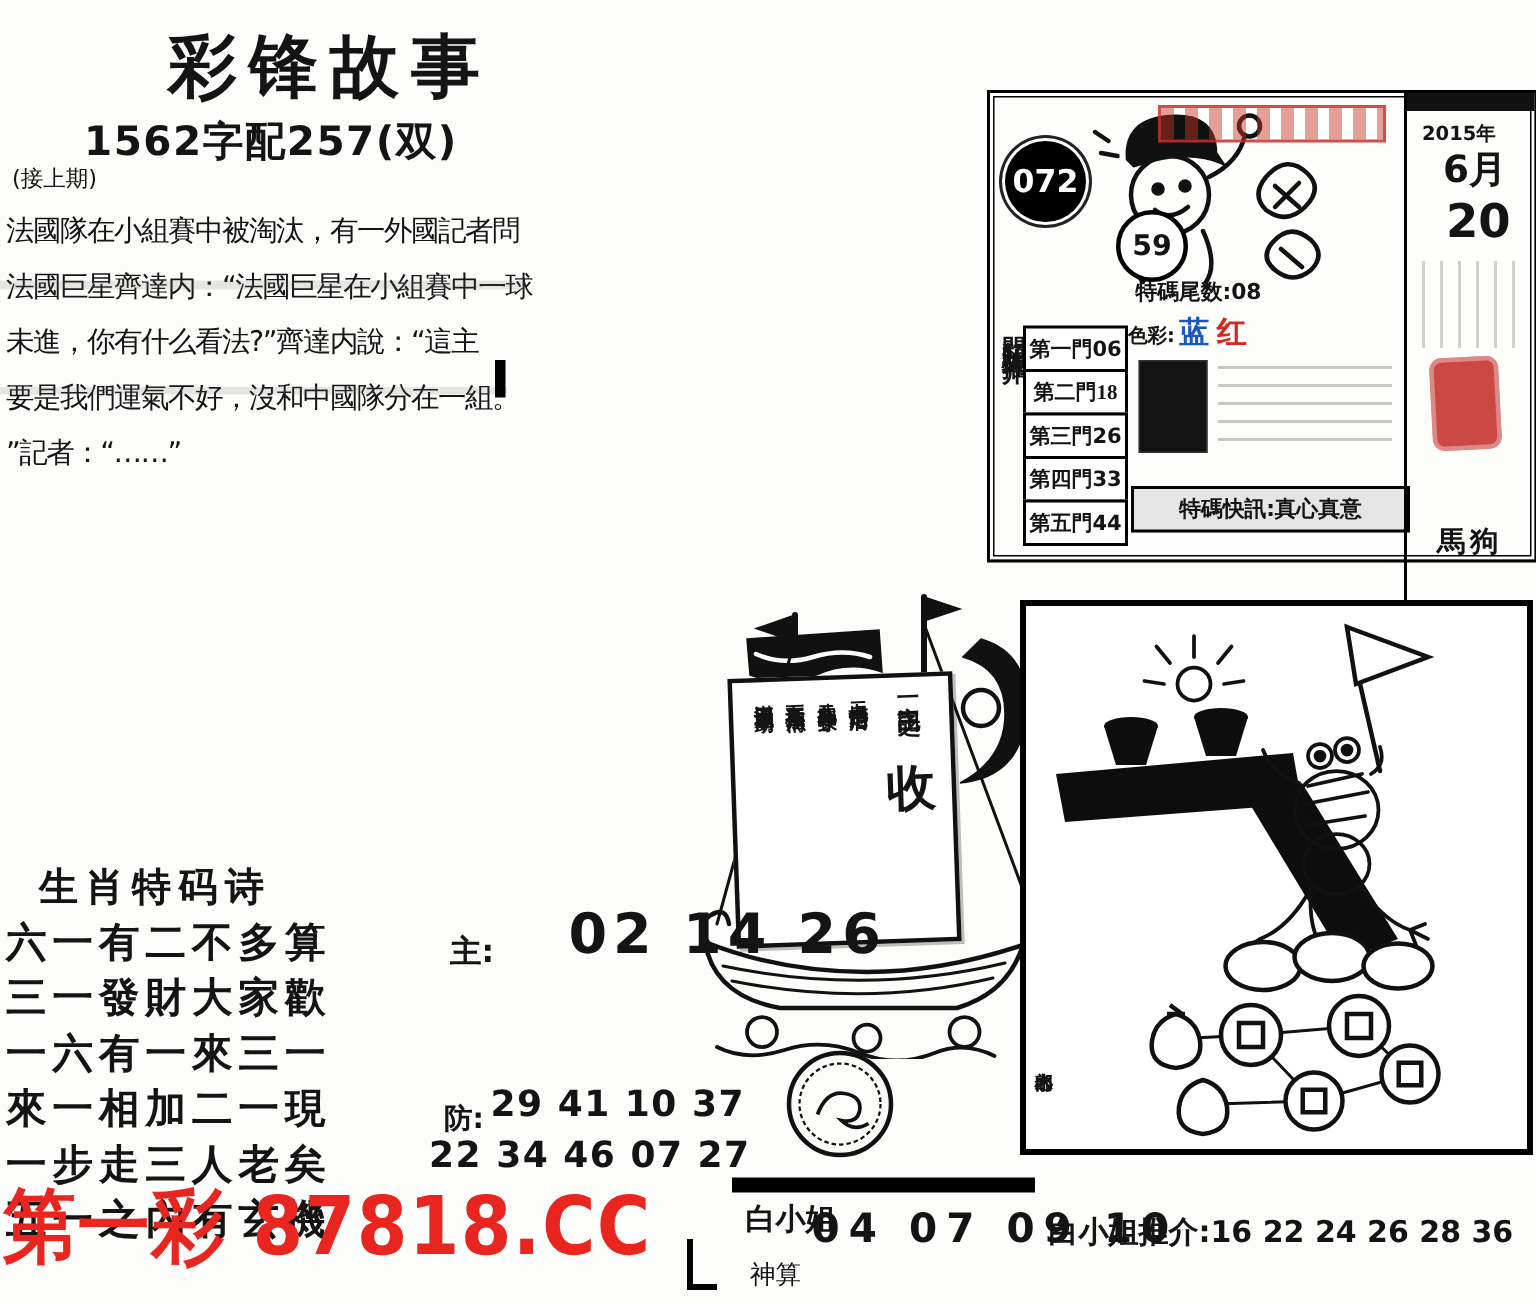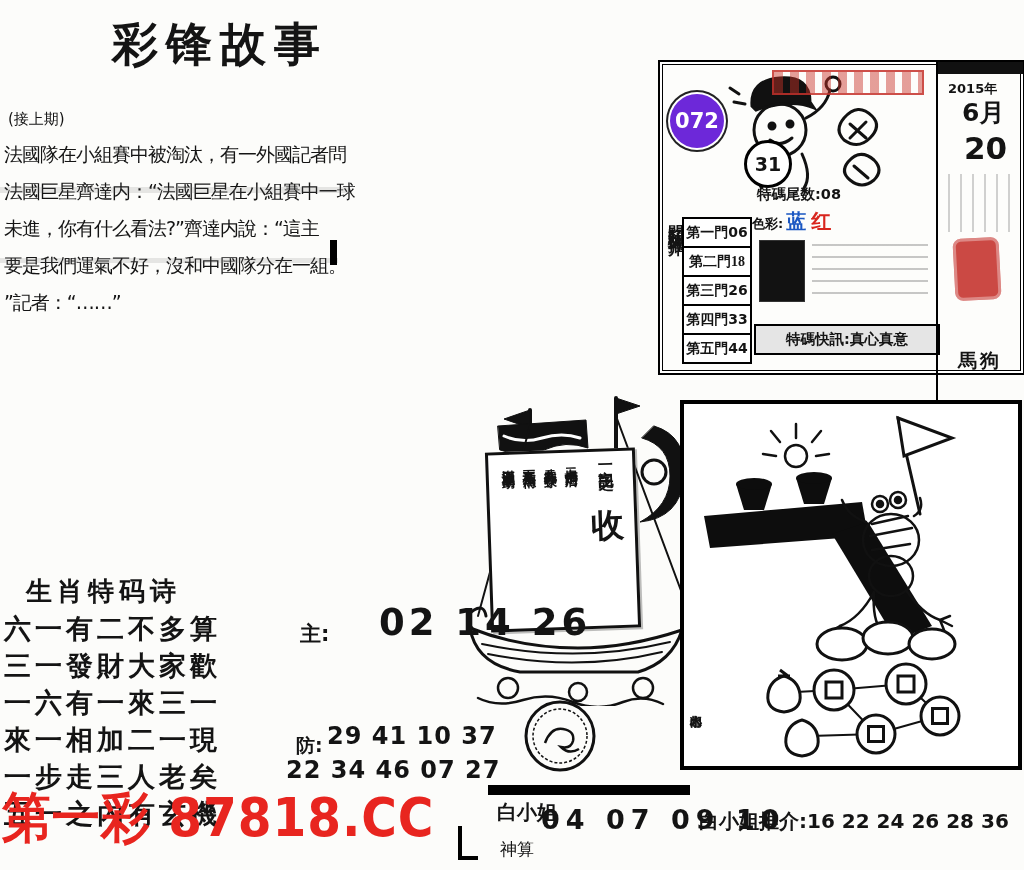--- a/index.html
+++ b/index.html
@@ -16,21 +16,21 @@
   .story{left:4px;top:136px;width:352px;}
   .story-line{font-size:19px;line-height:37px;font-weight:500;white-space:nowrap;letter-spacing:-1px;}
   .streak{background:rgba(110,110,110,.16);}
   .s1{left:0;top:187px;width:350px;height:6px;}
   .s2{left:0;top:258px;width:338px;height:5px;}
   .ink-tick{left:330px;top:240px;width:7px;height:25px;background:#000;}
 
   
   .info-box{left:658px;top:60px;width:363px;height:311px;border:2px solid #000;
             box-shadow:inset 0 0 0 2px #fff,inset 0 0 0 3px #000;background:#fdfdfb;}
-  .issue{left:10px;top:32px;width:54px;height:54px;border-radius:50%;background:#6d28d9;color:#fff;
+  .issue{left:10px;top:32px;width:54px;height:54px;border-radius:50%;background:#000000;color:#fff;
          display:flex;align-items:center;justify-content:center;font-size:21px;font-weight:bold;
          box-shadow:0 0 0 2px #fff,0 0 0 4px #222;}
   .doors-label{left:5px;top:150px;writing-mode:vertical-rl;text-orientation:upright;
                font-size:16px;font-weight:bold;letter-spacing:3px;height:152px;}
   .door{left:22px;width:66px;height:27px;border:2px solid #000;background:#fff;
         display:flex;align-items:center;justify-content:center;font-size:14px;font-weight:bold;}
   .d0{top:155px;}.d1{top:184px;font-family:Liberation Serif, serif;}.d2{top:213px;}.d3{top:242px;}.d4{top:271px;}
   .boy{left:62px;top:4px;width:170px;height:140px;}
   .ball{left:84px;top:78px;width:42px;height:42px;border-radius:50%;border:3px solid #000;background:#fff;
         display:flex;align-items:center;justify-content:center;font-size:19px;font-weight:bold;}
@@ -103,20 +103,21 @@
 
   svg{display:block;}
   svg *{vector-effect:non-scaling-stroke;}
 </style>
 </head>
 <body>
 
 <div class="page">
 
   <div class="abs title">彩锋故事</div>
+  <div class="abs subtitle">1562字配257(双)</div>
   <div class="abs continuation">(接上期)</div>
 
   <div class="abs story">
     <div class="story-line">法國隊在小組賽中被淘汰，有一外國記者問</div>
     <div class="story-line">法國巨星齊達内：“法國巨星在小組賽中一球</div>
     <div class="story-line">未進，你有什么看法?”齊達内說：“這主</div>
     <div class="story-line">要是我們運氣不好，沒和中國隊分在一組。</div>
     <div class="story-line">”記者：“……”</div>
   </div>
   <div class="abs streak s1"></div>
@@ -143,21 +144,21 @@
         <circle cx="111" cy="18" r="7"></circle>
         <path d="M36,88 Q30,112 40,122"></path>
         <path d="M80,88 Q90,110 82,122"></path>
         <path d="M8,22 l9,6 M12,36 l11,2"></path>
         <path d="M122,52 q14,-16 28,-2 q10,10 -2,22 q-12,12 -26,2 q-10,-10 0,-22 z"></path>
         <path d="M128,58 l16,14 M144,56 l-16,16"></path>
         <path d="M126,96 q12,-14 26,-2 q10,10 0,20 q-12,10 -24,0 q-10,-8 -2,-18 z"></path>
         <path d="M132,100 l14,12"></path>
       </g>
     </svg>
-    <div class="abs ball">31</div>
+    <div class="abs ball">59</div>
     <div class="abs red-strip"></div>
     <div class="abs tail">特碼尾数:08</div>
     <div class="abs colors">
       <span class="clabel">色彩:</span><span class="blue">蓝</span><span class="red">红</span>
     </div>
     <div class="abs dark-box"></div>
     <div class="abs fine-lines"></div>
     <div class="abs flash">特碼快訊:真心真意</div>
 
     <div class="abs right-col">

